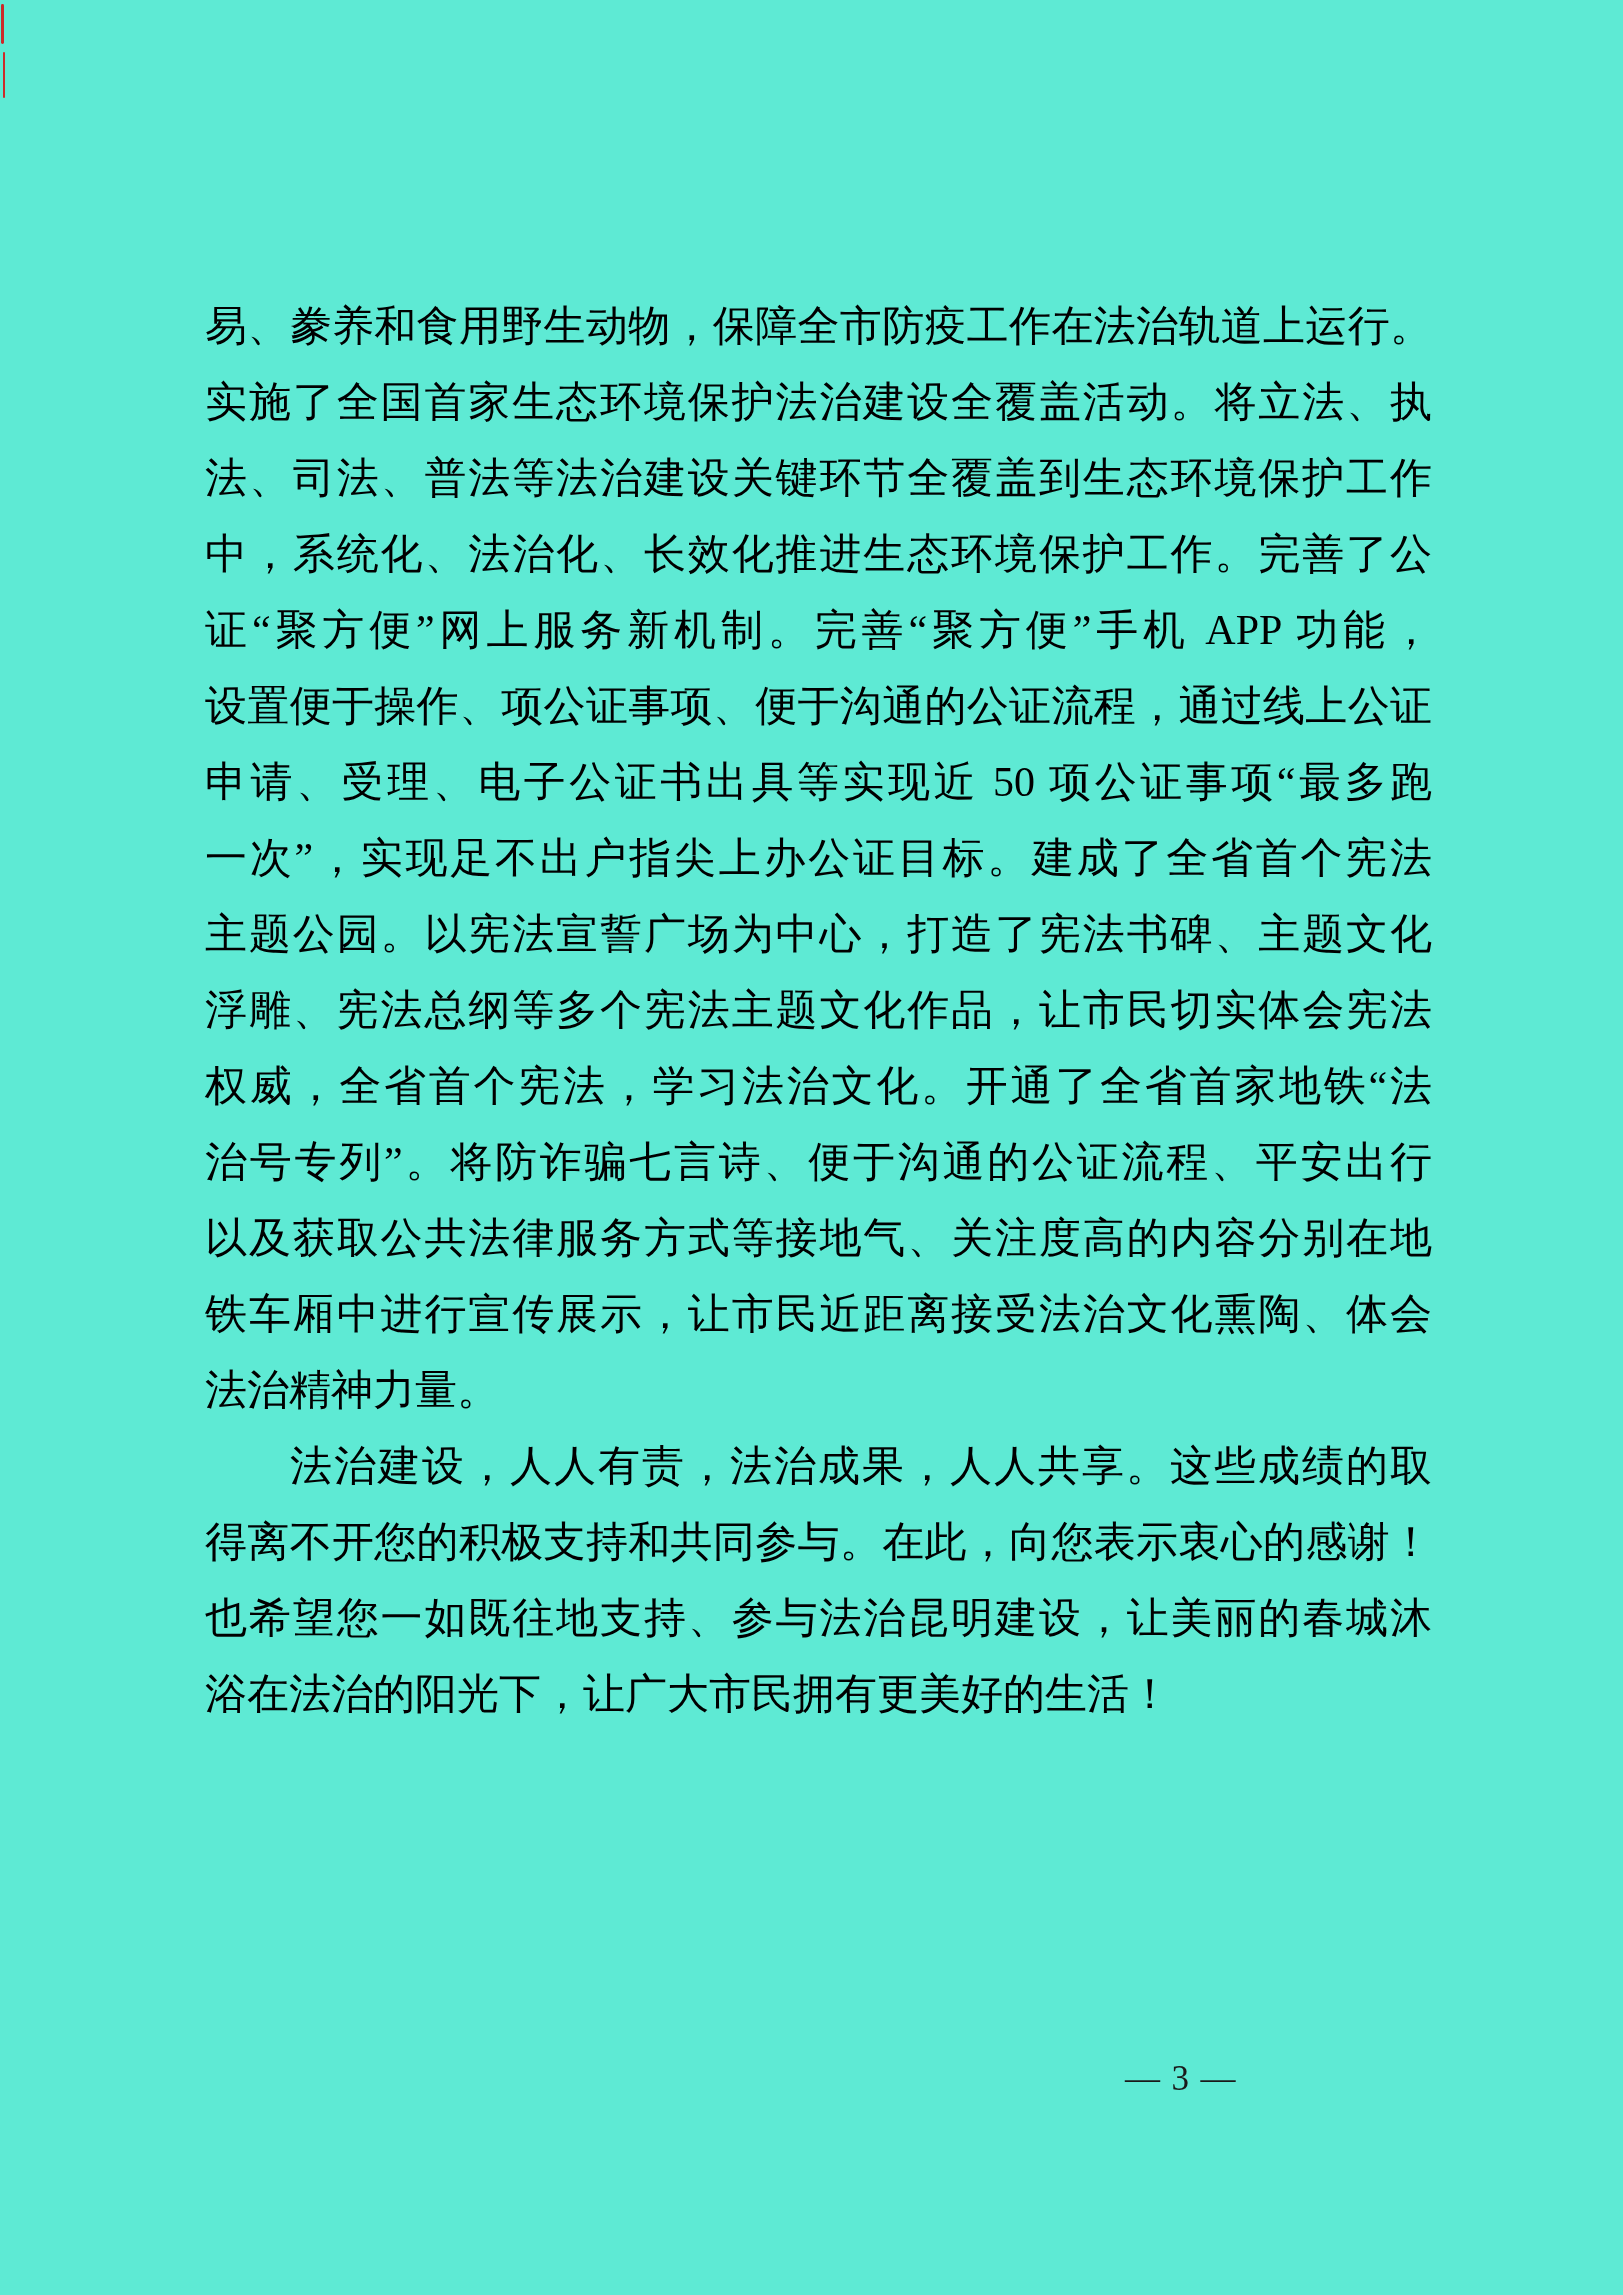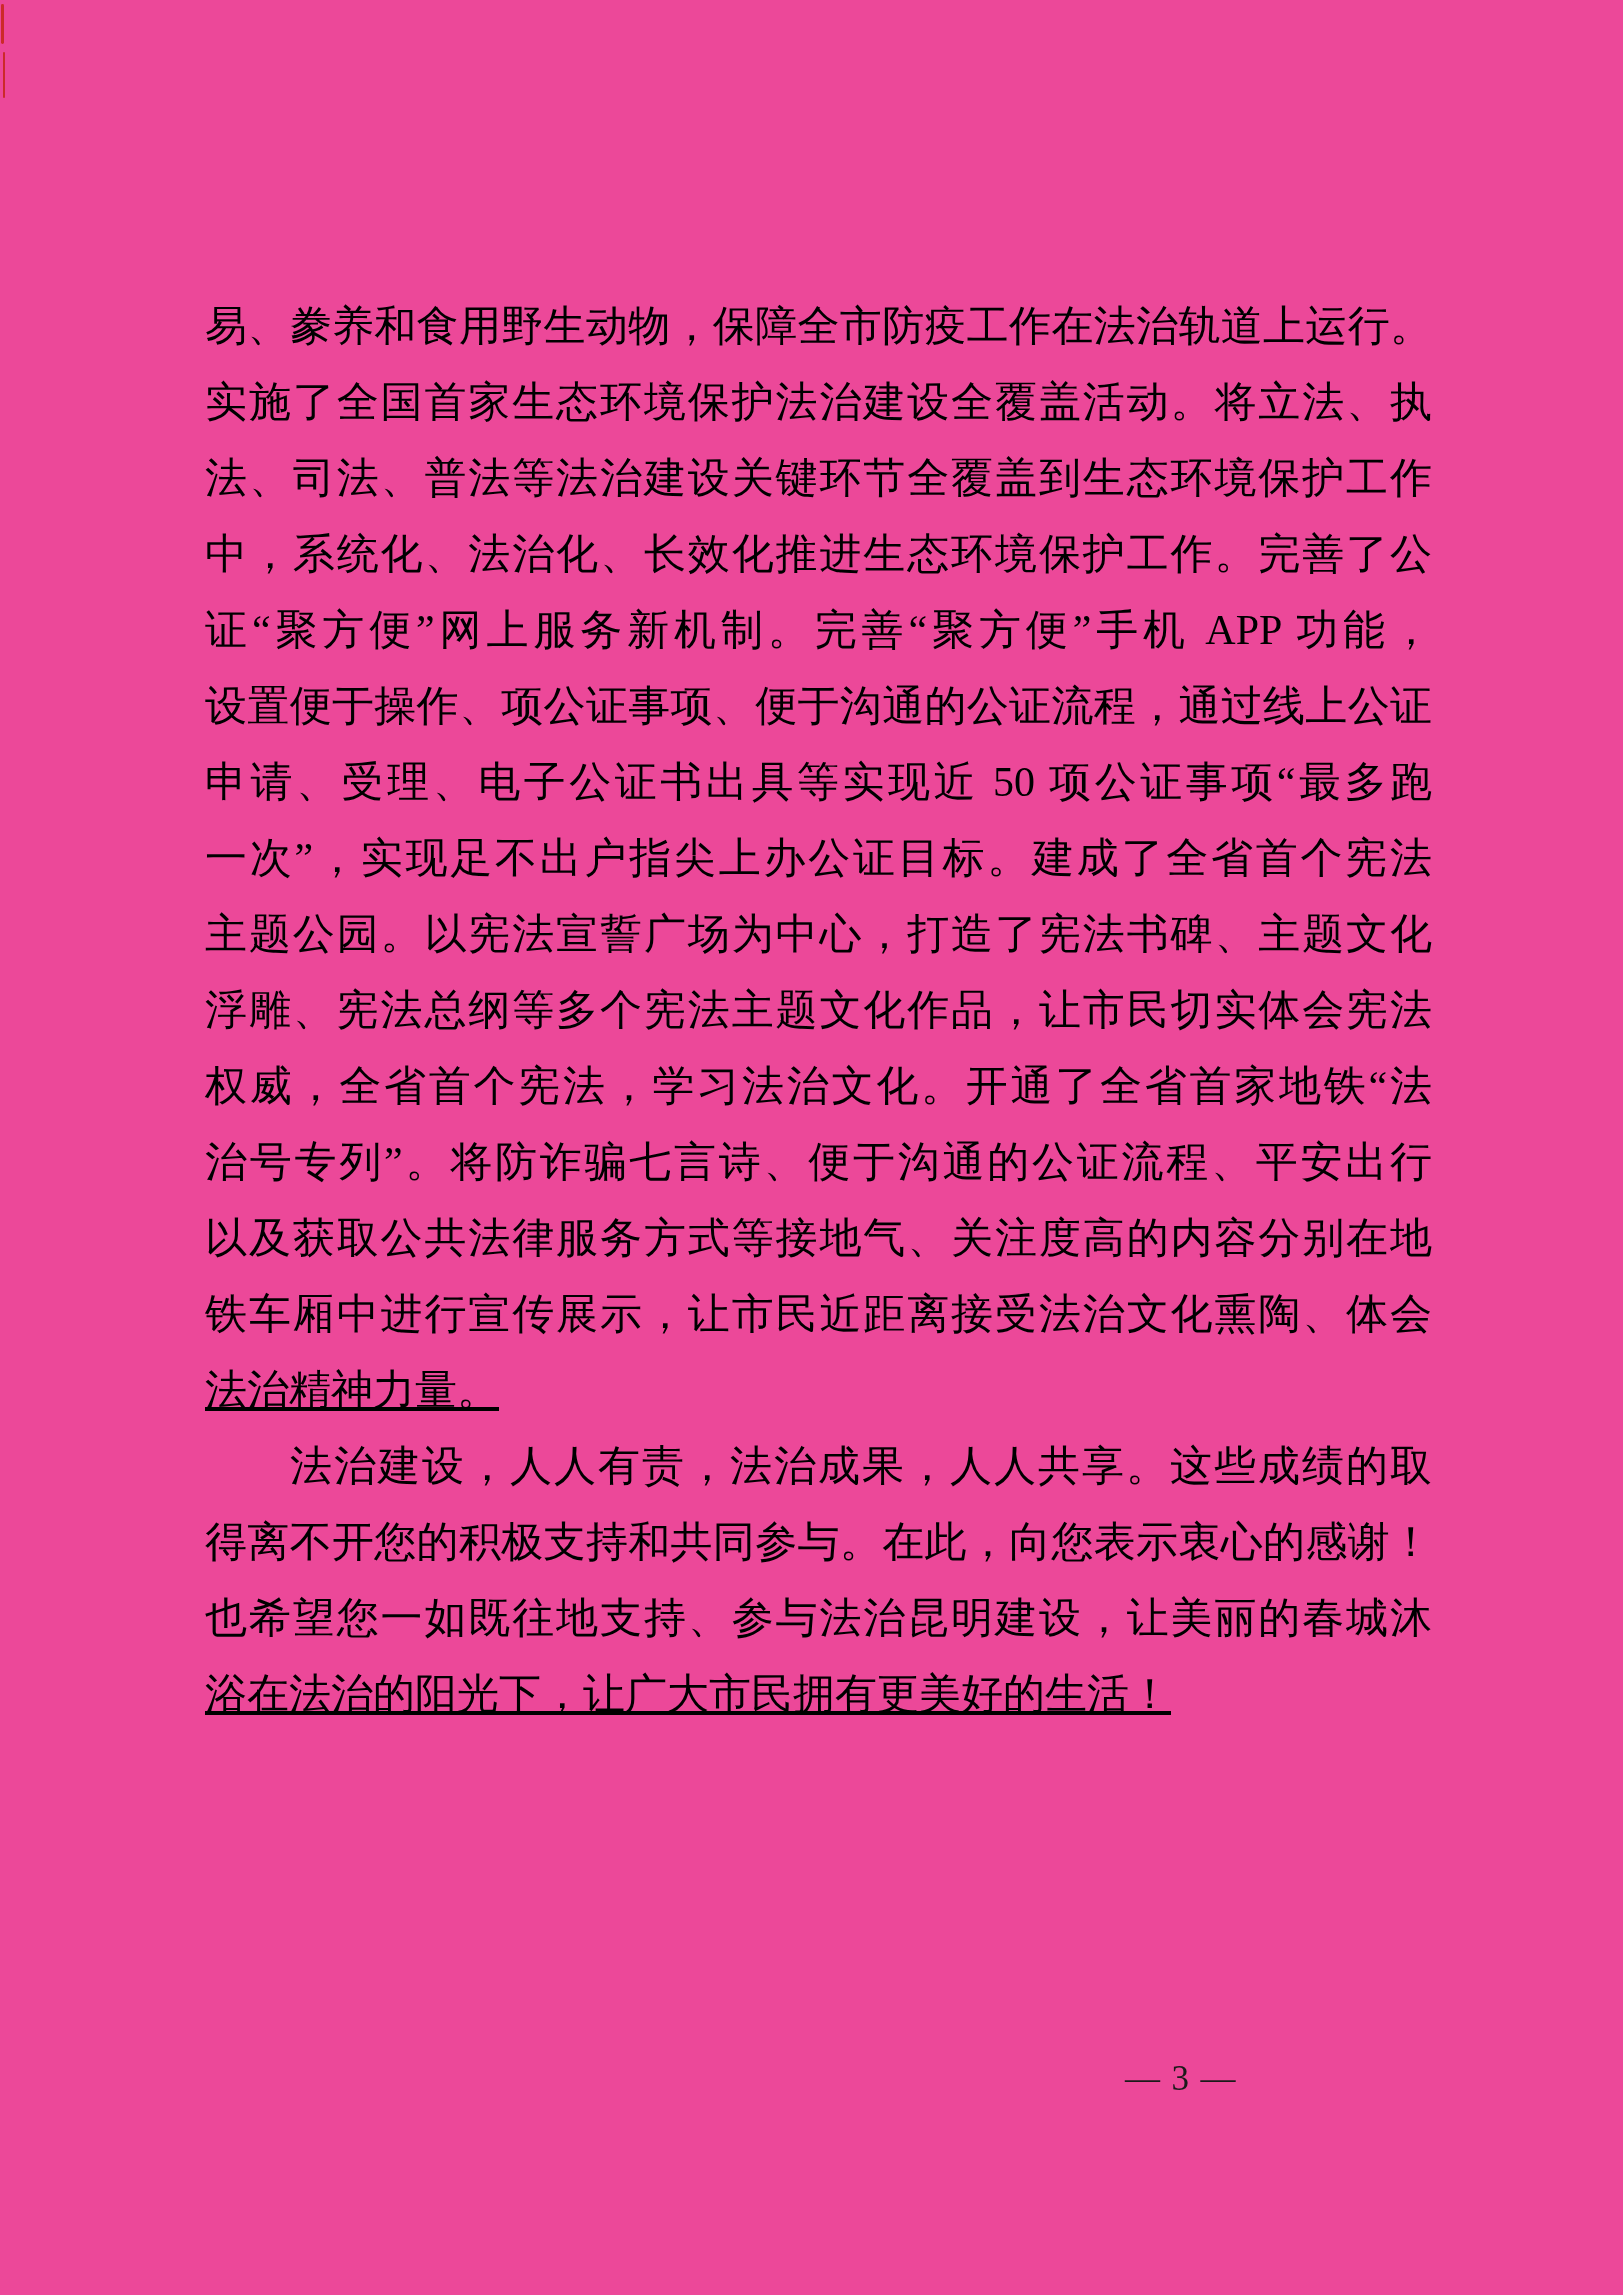--- a/index.html
+++ b/index.html
@@ -4,42 +4,41 @@
 <style>
   html, body { margin: 0; padding: 0; }
   body {
     width: 1623px; height: 2295px;
     background: #ffffff;
     font-family: "Liberation Serif", "DejaVu Serif", serif;
     position: relative;
   }
   .page {
     position: absolute; inset: 0;
-    background: #ec4899;
+    background: #5eead4;
     overflow: hidden;
   }
   .text-block {
     position: absolute;
     left: 205px; top: 288px;
     width: 1227px;
   }
   .line {
     height: 76px;
     line-height: 76px;
     font-size: 42px;
     color: #000000;
     white-space: nowrap;
     text-align: justify;
     text-align-last: justify;
     text-justify: inter-character;
   }
   .line.no-just {
     text-align: left;
     text-align-last: left;
-    text-decoration: underline;
   }
   .line.indent { text-indent: 85px; }
   .seg { font-weight: normal; }
   .seg.bold { font-weight: normal; }
   .footer {
     position: absolute;
     left: 1125px; top: 2058px;
     width: 273px;
     font-size: 35px;
     line-height: 41px;

